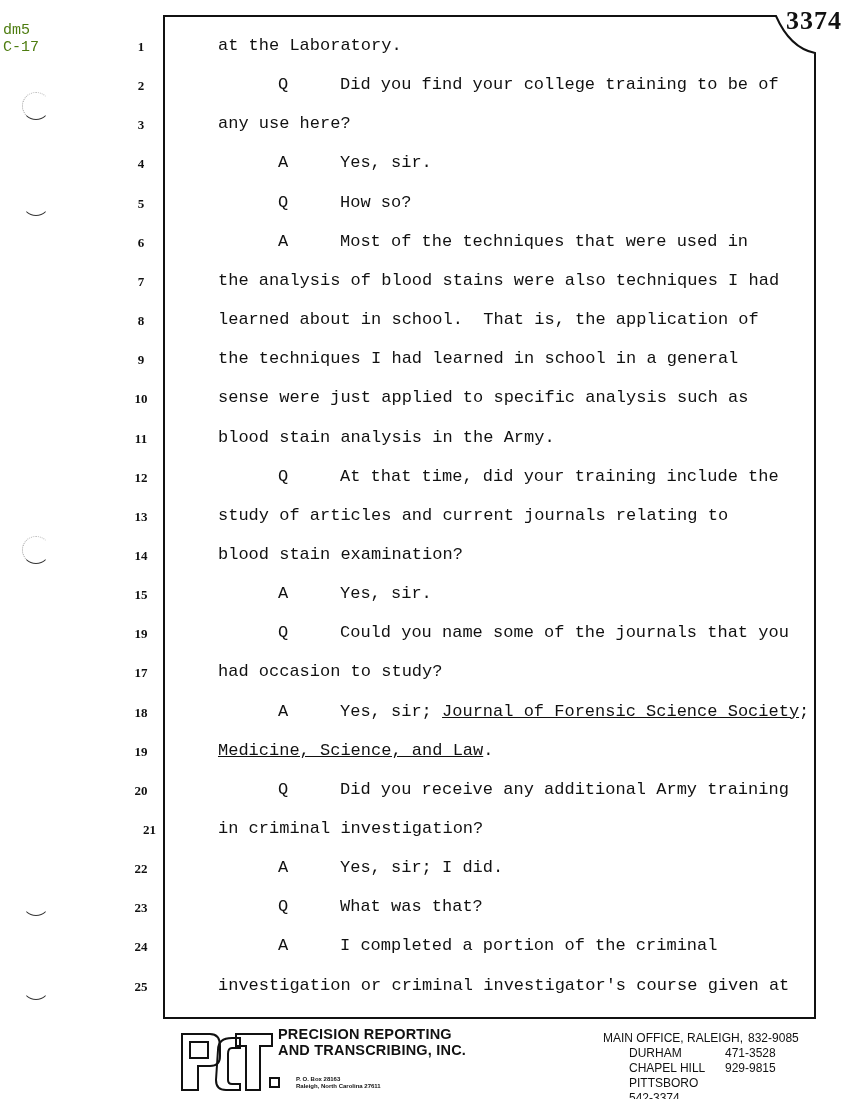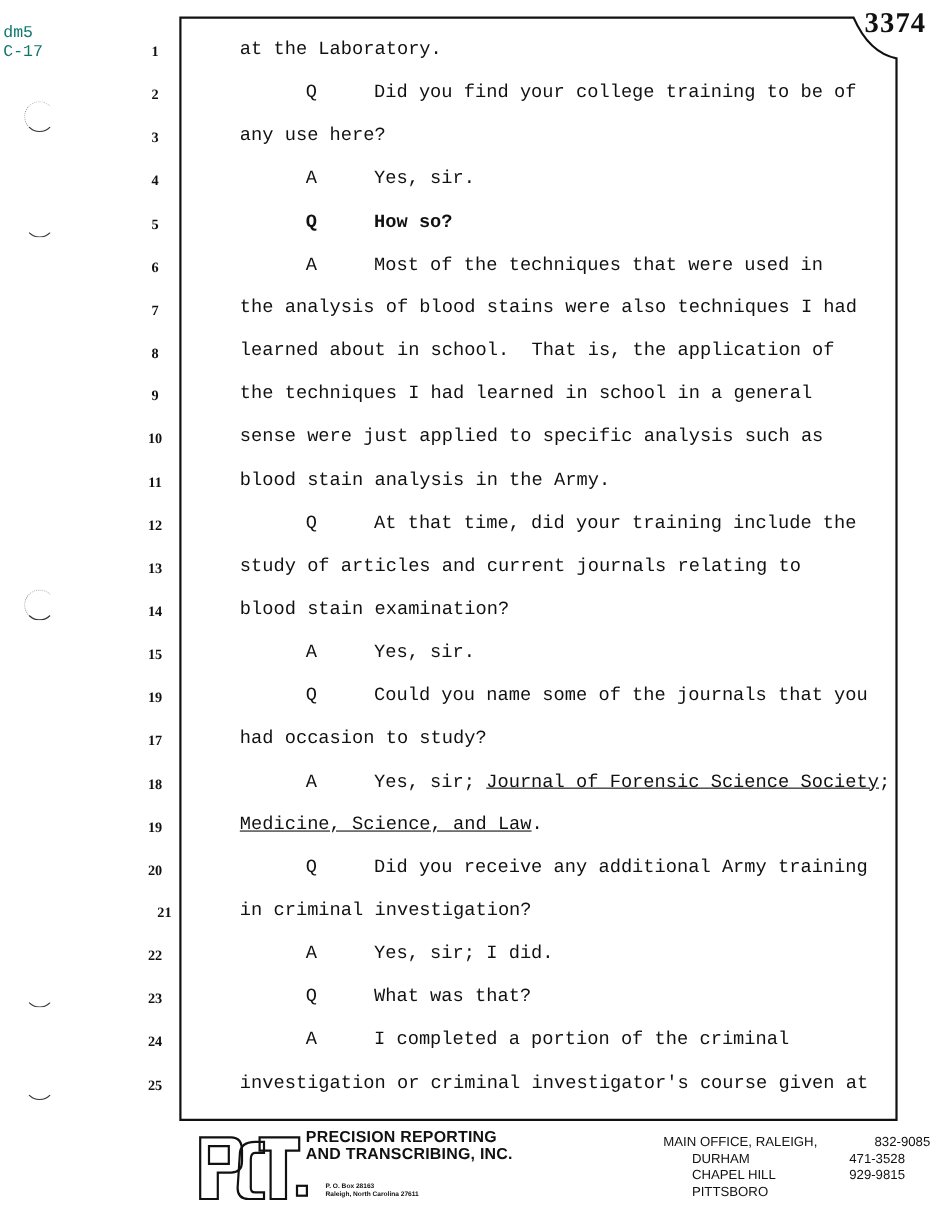--- a/index.html
+++ b/index.html
@@ -1,38 +1,38 @@
 <!DOCTYPE html>
 <html><head>
 <meta charset="utf-8">
 <style>
   html, body { margin: 0; padding: 0; background: #ffffff; }
   body { width: 860px; height: 1099px; position: relative; overflow: hidden; color: #111; }
   .mono { font-family: "Liberation Mono", "DejaVu Sans Mono", monospace; }
   .serif { font-family: "Liberation Serif", "DejaVu Serif", serif; }
   .sans { font-family: "Liberation Sans", "DejaVu Sans", sans-serif; }
 
-  #margin-note { position: absolute; left: 3px; top: 22px; font-size: 15px; line-height: 17px; color: #0f766e; }
+  #margin-note { position: absolute; left: 3px; top: 22px; font-size: 15px; line-height: 17px; color: #4d7c0f; }
   .punch { position: absolute; left: 22px; width: 26px; height: 26px; border-radius: 50%;
            border: 1.5px solid transparent; border-bottom-color: #333; }
   .punch.full { border-left-color: #999; border-top-color: #bbb; border-style: dotted solid solid dotted; }
 
   #page-number { position: absolute; right: 18px; top: 6px; font-size: 26px; letter-spacing: 1px; font-weight: bold; }
 
   #frame-svg { position: absolute; left: 0; top: 0; }
 
   .line-no { position: absolute; left: 126px; width: 30px; text-align: center; font-size: 13px; font-weight: bold; }
   .tline { position: absolute; left: 218px; font-size: 17px; white-space: pre; color: #111; }
   .tline .u { text-decoration: underline; }
 
   #logo { position: absolute; left: 180px; top: 1030px; width: 100px; height: 62px; }
   #firm-name { position: absolute; left: 278px; top: 1026px; font-size: 14.5px; line-height: 16px; font-weight: bold; letter-spacing: 0.2px; }
   #firm-address { position: absolute; left: 296px; top: 1076px; font-size: 6px; line-height: 7px; font-weight: bold; }
   #offices { position: absolute; left: 603px; top: 1031px; font-size: 12px; line-height: 15px; }
-  #offices .row { display: flex; gap: 47px; }
+  #offices .row { display: flex; }
   #offices .city { width: 96px; }
   #offices .main { margin-left: 0; }
 </style>
 </head>
 <body>
 
 <div id="margin-note" class="mono">
   <div>dm5</div>
   <div>C-17</div>
 </div>
@@ -52,21 +52,21 @@
 <div id="lines">
     <div class="line-no serif" style="top: 39px;">1</div>
     <div class="tline mono" style="top: 36px;"><span>at the Laboratory.</span></div>
     <div class="line-no serif" style="top: 78.15px;">2</div>
     <div class="tline mono" style="top: 75.15px; left: 278px;"><span style="display: inline-block; width: 62px;">Q</span><span>Did you find your college training to be of</span></div>
     <div class="line-no serif" style="top: 117.3px;">3</div>
     <div class="tline mono" style="top: 114.3px;"><span>any use here?</span></div>
     <div class="line-no serif" style="top: 156.45px;">4</div>
     <div class="tline mono" style="top: 153.45px; left: 278px;"><span style="display: inline-block; width: 62px;">A</span><span>Yes, sir.</span></div>
     <div class="line-no serif" style="top: 195.6px;">5</div>
-    <div class="tline mono" style="top: 192.6px; left: 278px; font-weight: bold;"><span style="display: inline-block; width: 62px;">Q</span><span>How so?</span></div>
+    <div class="tline mono" style="top: 192.6px; left: 278px;"><span style="display: inline-block; width: 62px;">Q</span><span>How so?</span></div>
     <div class="line-no serif" style="top: 234.75px;">6</div>
     <div class="tline mono" style="top: 231.75px; left: 278px;"><span style="display: inline-block; width: 62px;">A</span><span>Most of the techniques that were used in</span></div>
     <div class="line-no serif" style="top: 273.9px;">7</div>
     <div class="tline mono" style="top: 270.9px;"><span>the analysis of blood stains were also techniques I had</span></div>
     <div class="line-no serif" style="top: 313.05px;">8</div>
     <div class="tline mono" style="top: 310.05px;"><span>learned about in school.  That is, the application of</span></div>
     <div class="line-no serif" style="top: 352.2px;">9</div>
     <div class="tline mono" style="top: 349.2px;"><span>the techniques I had learned in school in a general</span></div>
     <div class="line-no serif" style="top: 391.35px;">10</div>
     <div class="tline mono" style="top: 388.35px;"><span>sense were just applied to specific analysis such as</span></div>

